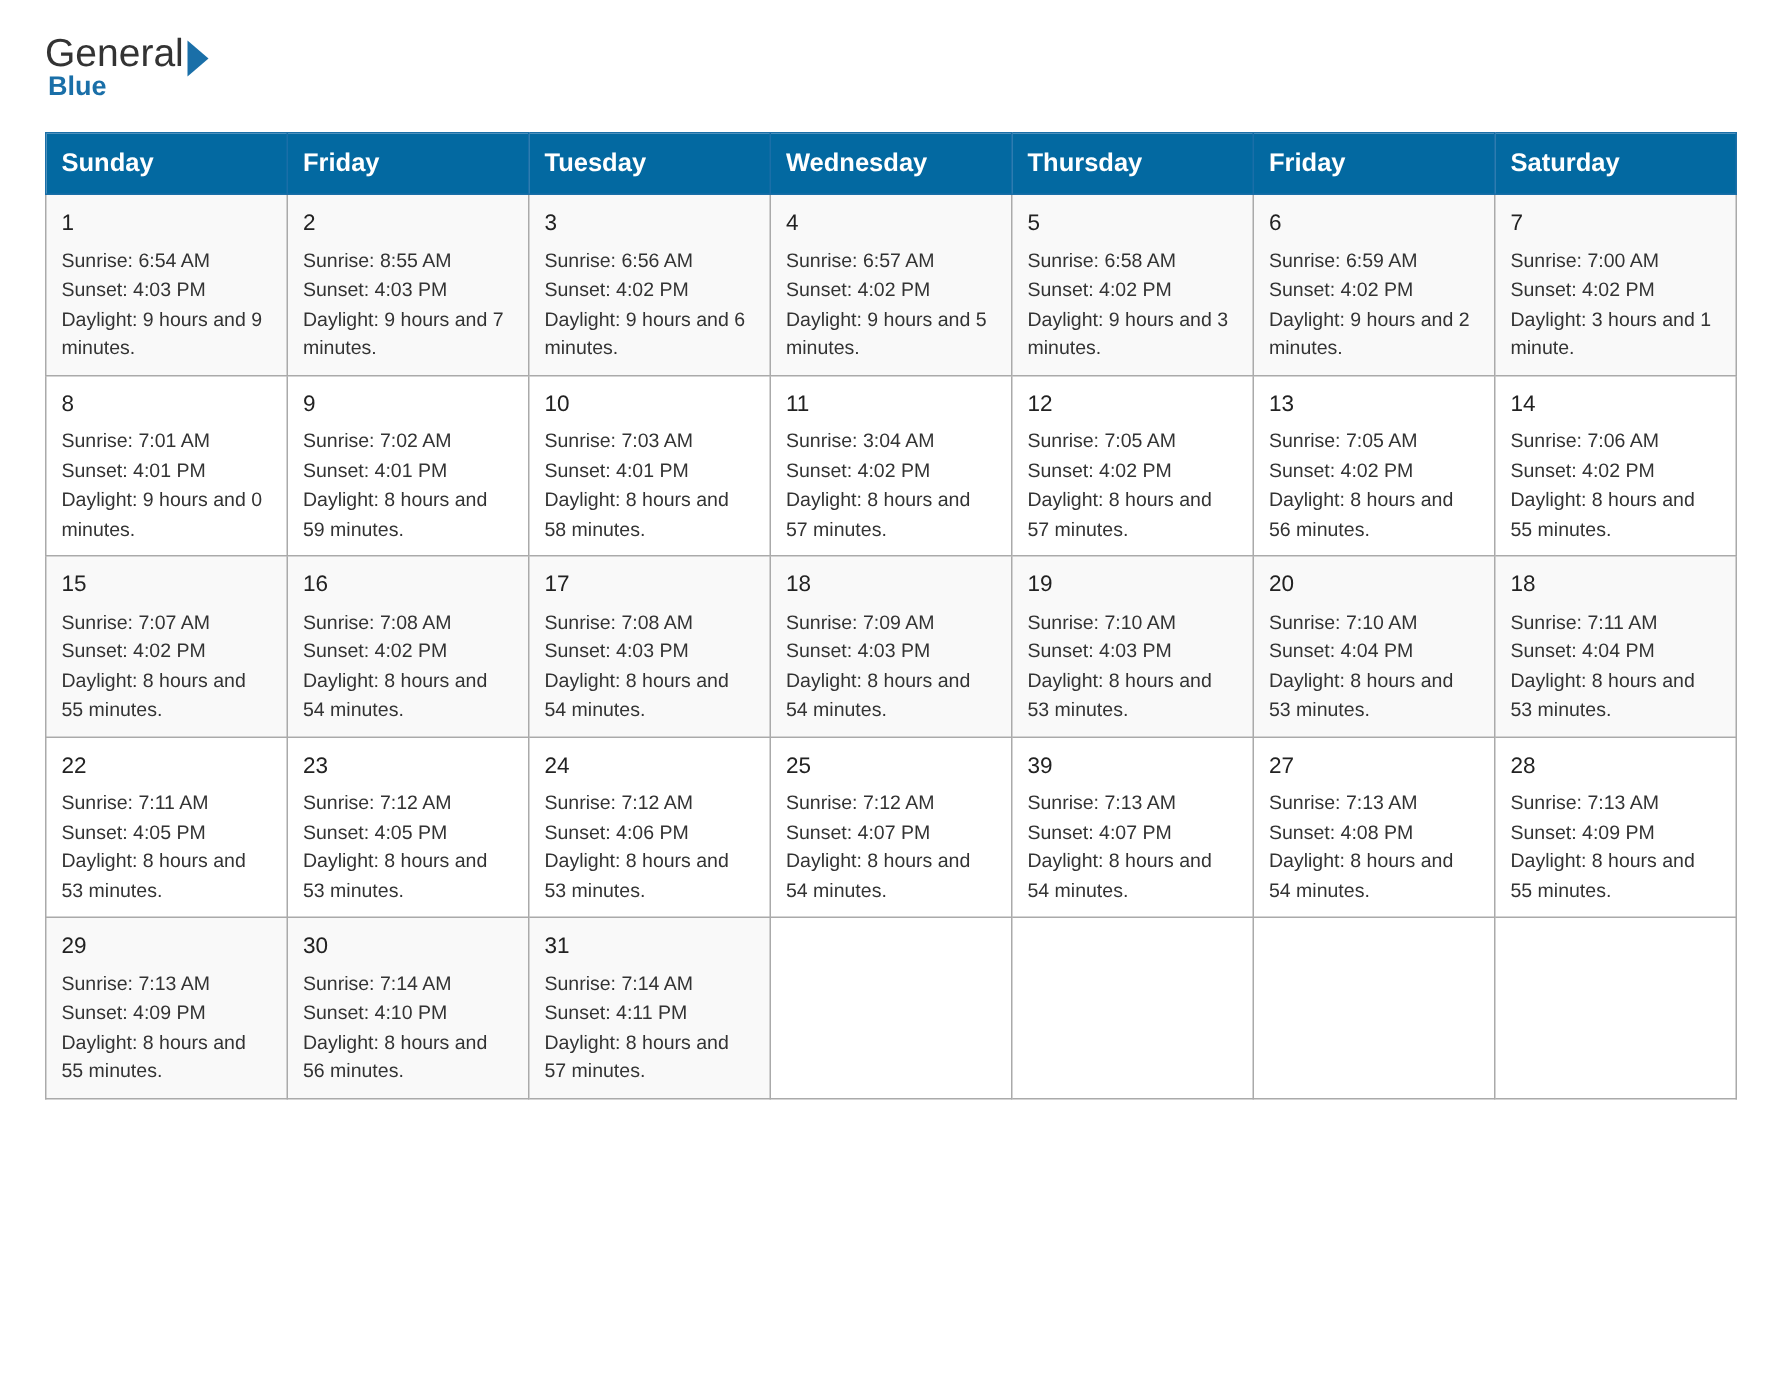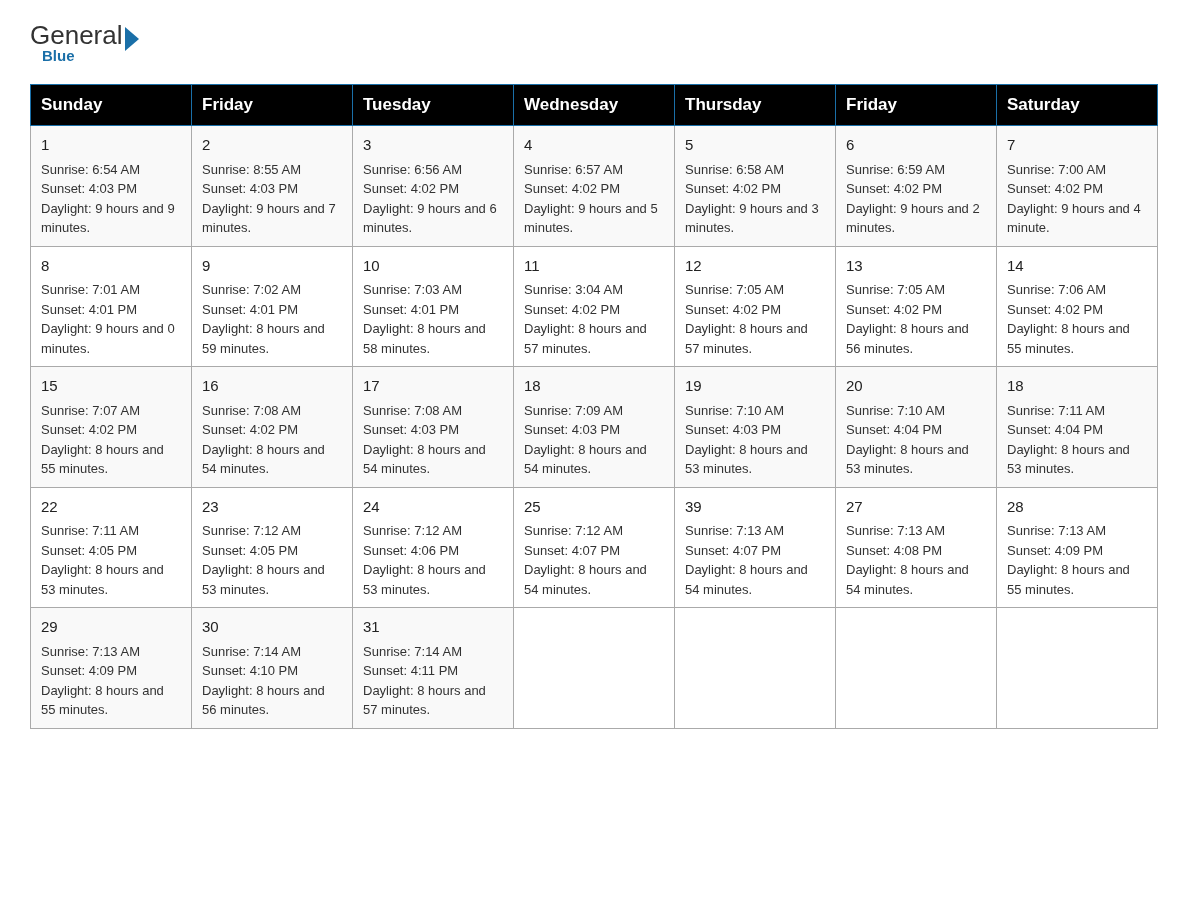--- a/index.html
+++ b/index.html
@@ -33,24 +33,24 @@
       width: 0;
       height: 0;
       border-left: 14px solid #1a6fa8;
       border-top: 12px solid transparent;
       border-bottom: 12px solid transparent;
       margin: 0 2px;
       display: inline-block;
     }
     .logo-subtitle {
       color: #1a6fa8;
-      font-size: 15px;
+      font-size: 18px;
       font-weight: bold;
       margin-top: -4px;
-      margin-left: 12px;
+      margin-left: 2px;
     }
     .title-area {
       text-align: right;
     }
     .month-title {
       font-size: 52px;
       font-weight: bold;
       color: #222;
       line-height: 1.1;
     }
@@ -58,21 +58,21 @@
       font-size: 22px;
       color: #444;
       margin-top: 4px;
     }
     .calendar {
       width: 100%;
       border-collapse: collapse;
       border: 1px solid #999;
     }
     .calendar thead tr th {
-      background-color: #000000;
+      background-color: #0369a1;
       color: #fff;
       font-size: 17px;
       font-weight: bold;
       padding: 10px 10px;
       text-align: left;
       border: 1px solid #1a6fa8;
     }
     .calendar tbody tr td {
       vertical-align: top;
       padding: 8px 10px;
@@ -166,21 +166,21 @@
         <td>
           <span class="day-number">6</span>
           <div>Sunrise: 6:59 AM</div>
           <div>Sunset: 4:02 PM</div>
           <div>Daylight: 9 hours and 2 minutes.</div>
         </td>
         <td>
           <span class="day-number">7</span>
           <div>Sunrise: 7:00 AM</div>
           <div>Sunset: 4:02 PM</div>
-          <div>Daylight: 9 hours and 4 minute.</div>
+          <div>Daylight: 3 hours and 1 minute.</div>
         </td>
       </tr>
       <tr>
         <td>
           <span class="day-number">8</span>
           <div>Sunrise: 7:01 AM</div>
           <div>Sunset: 4:01 PM</div>
           <div>Daylight: 9 hours and 0 minutes.</div>
         </td>
         <td>

